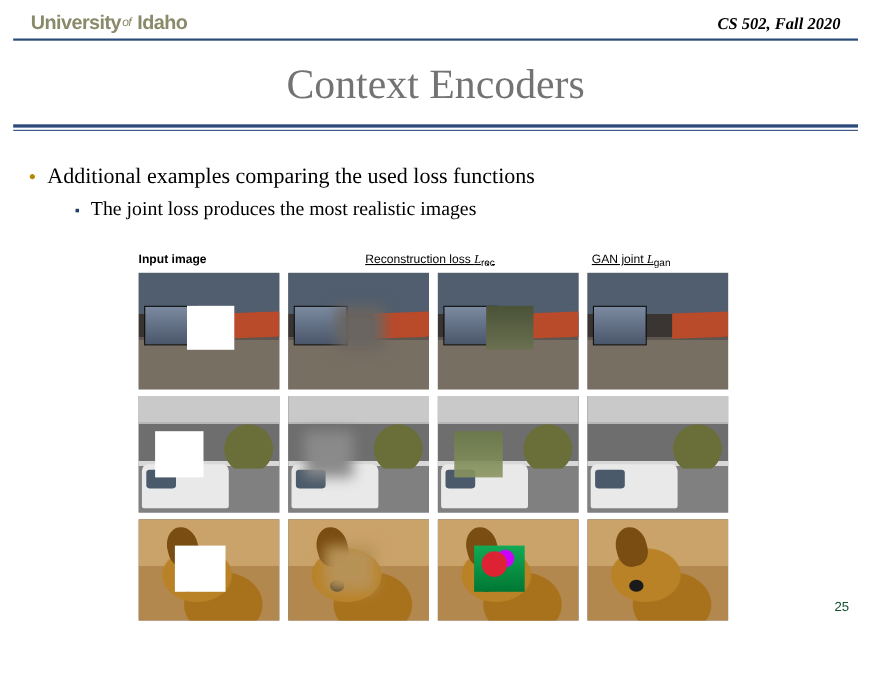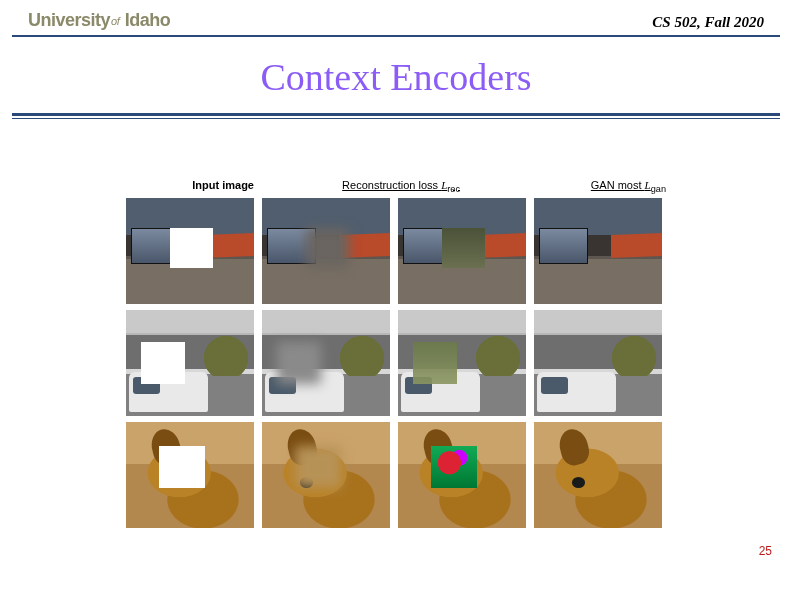--- a/index.html
+++ b/index.html
@@ -3,42 +3,42 @@
 <meta charset="utf-8">
 <style>
   * { margin: 0; padding: 0; box-sizing: border-box; }
   html, body { width: 792px; height: 612px; font-family: Georgia, 'Times New Roman', serif; background: #fff; color: #000; position: relative; }
   .slide { width: 792px; height: 564px; position: relative; overflow: hidden; }
   .header { display: flex; justify-content: space-between; align-items: flex-end; padding: 10px 28px 4px 28px; }
   .logo { font-size: 18px; color: #8a8a6a; font-family: 'Segoe UI', Arial, sans-serif; font-weight: 600; letter-spacing: -0.5px; }
   .logo .of { font-style: italic; font-size: 11px; font-weight: 400; vertical-align: middle; margin: 0 1px; }
   .course { font-size: 15px; font-style: italic; font-family: Georgia, serif; font-weight: bold; text-align: right; }
   .rule1 { border-top: 2px solid #2a4a7a; margin: 0 12px; }
-  .title { text-align: center; font-size: 38px; color: #8b5cf6; font-family: Georgia, serif; padding: 18px 0 14px 0; font-weight: 400; }
+  .title { text-align: center; font-size: 38px; color: #737373; font-family: Georgia, serif; padding: 18px 0 14px 0; font-weight: 400; }
   .rules2 { margin: 0 12px; }
   .rules2 .a { border-top: 3px solid #2a4a7a; }
   .rules2 .b { border-top: 1px solid #2a4a7a; margin-top: 2px; }
   .body { padding: 30px 26px 0 26px; }
   ul.top { list-style: none; }
   ul.top > li::before { content: "•"; color: #b08a00; font-size: 20px; margin-right: 10px; vertical-align: -1px; }
   ul.sub { list-style: none; margin: 6px 0 0 42px; }
   ul.sub > li::before { content: "▪"; color: #1f3f6f; font-size: 13px; margin-right: 10px; }
   .top-line { font-size: 20px; }
   .sub-line { font-size: 18px; }
   .grid-wrap { margin: 4px auto 0 auto; width: 540px; }
-  .col-labels { display: flex; justify-content: space-between; font-family: Arial, sans-serif; font-size: 11px; font-weight: bold; text-align: right; margin-top: 30px; }
+  .col-labels { display: flex; justify-content: space-between; font-family: Arial, sans-serif; font-size: 11px; font-weight: bold; text-align: left; margin-top: 30px; }
   .col-labels > div { width: 128px; }
   .col-labels .lbl2, .col-labels .lbl3 { font-weight: normal; text-decoration: underline; }
   .formula-sym { font-style: italic; font-family: 'Times New Roman', serif; }
   .grid { display: grid; grid-template-columns: repeat(4, 128px); grid-template-rows: repeat(3, 106px); gap: 6px 8px; margin-top: 4px; }
   .cell { position: relative; overflow: hidden; background: #777; }
   .cell .photo { position: absolute; inset: 0; }
   .hole { position: absolute; background: #fff; }
   .blur { position: absolute; filter: blur(6px); }
-  .slidenum { position: absolute; bottom: 6px; right: 20px; font-size: 12px; color: #b91c1c; font-family: Arial, sans-serif; }
+  .slidenum { position: absolute; bottom: 6px; right: 20px; font-size: 12px; color: #14532d; font-family: Arial, sans-serif; }
   
   .scene-store .photo { background:
     linear-gradient(rgba(40,45,55,0.2),rgba(40,45,55,0.2)),
     linear-gradient(#5a6a7c 0 35%, #3d3630 35% 55%, #6b6055 55% 58%, #8c7f6e 58% 100%);
   }
   .scene-store .awning { position:absolute; left:60%; top:34%; width:40%; height:22%; background:#b94a2a; transform: skewY(-2deg); }
   .scene-store .win { position:absolute; left:4%; top:28%; width:38%; height:34%; background: linear-gradient(#7b8aa0,#4a566a); border:1px solid #111; }
   .scene-street .photo { background:
     linear-gradient(#c9c9c9 0 22%, #b7b7b7 22% 24%, #6e6e6e 24% 56%, #d8d8d8 56% 60%, #808080 60% 100%);
   }
@@ -75,29 +75,36 @@
   <div class="rule1"></div>
 
   <div class="title">Context Encoders</div>
 
   <div class="rules2">
     <div class="a"></div>
       <div class="b"></div>
   </div>
 
   <div class="body">
+    <ul class="top">
+      <li class="top-line"><span>Additional examples comparing the used loss functions</span>
+        <ul class="sub">
+          <li class="sub-line"><span>The joint loss produces the most realistic images</span></li>
+        </ul>
+      </li>
+    </ul>
 
     <div class="grid-wrap">
       <div class="col-labels">
         <div style="font-weight:bold">Input image</div>
         <div class="lbl2">
           <span>Reconstruction loss </span><span class="formula-sym">L</span><sub>rec</sub>
         </div>
         <div class="lbl3">
-          <span>GAN most </span><span class="formula-sym">L</span><sub>gan</sub>
+          <span>GAN joint </span><span class="formula-sym">L</span><sub>gan</sub>
         </div>
       </div>
 
       <div class="grid">
 
         <div class="cell scene-store">
             <div class="photo"></div>
             <div class="win"></div>
             <div class="awning"></div>
             <div class="hole" style="left:34%;top:28%;width:34%;height:38%"></div>

